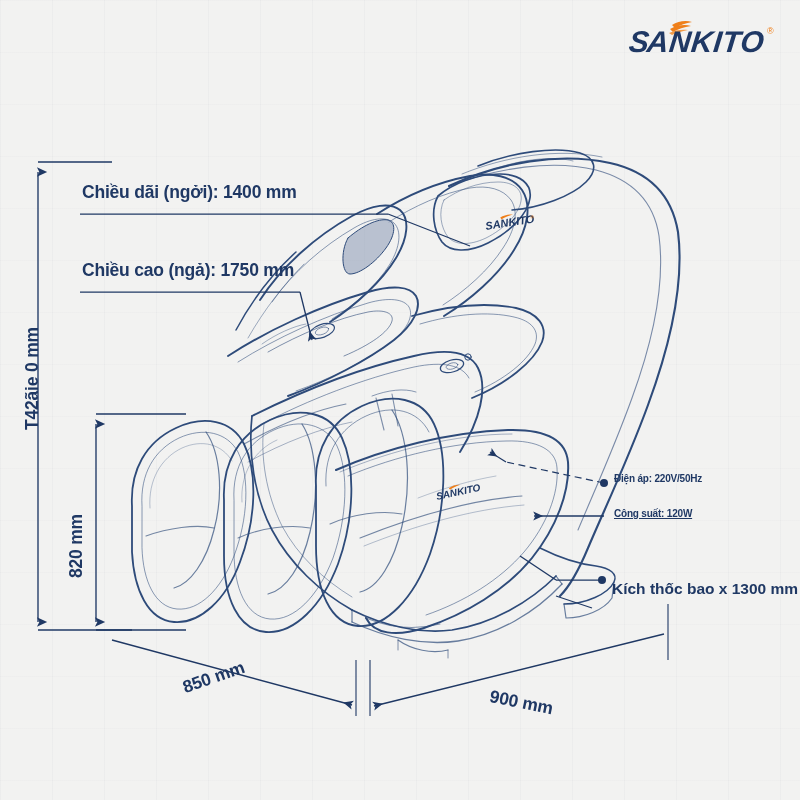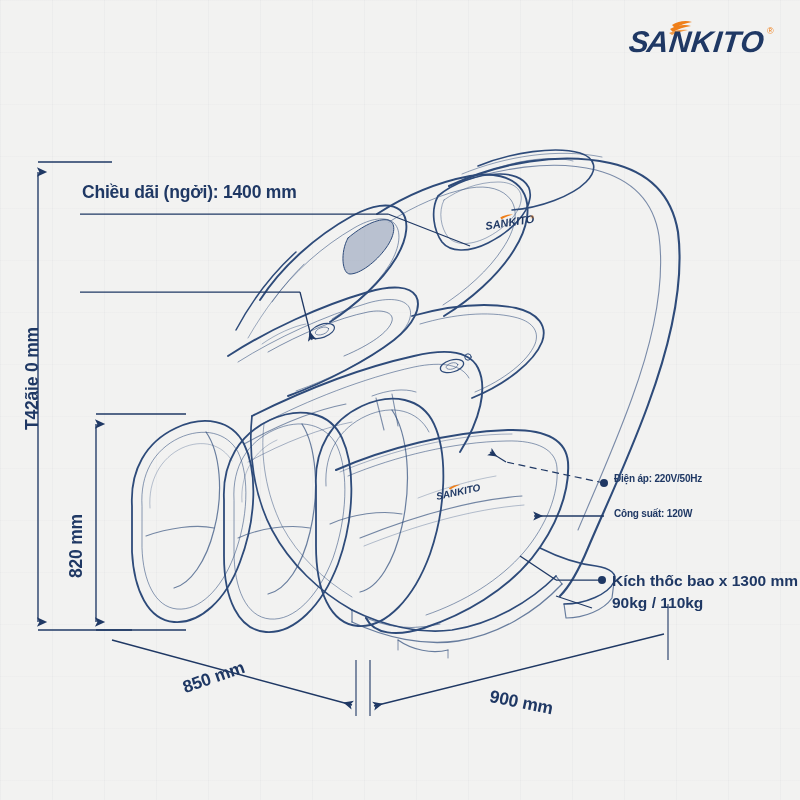--- a/index.html
+++ b/index.html
@@ -57,21 +57,21 @@
     transform: rotate(-90deg);
   }
   .label-850 {
     transform-origin: left top;
     transform: rotate(-19deg);
   }
   .label-900 {
     transform-origin: left top;
     transform: rotate(11.5deg);
   }
-  .spec-stack { position: absolute; }
+  .spec-stack { position: absolute; margin-top: 8px; }
   .spec-stack .line { color:#1f3864; font-weight:bold; font-size:15.5px; white-space:nowrap; line-height:1.42; }
 </style>
 </head>
 <body>
 
 <div id="stage">
 
   <div class="bg-grid"></div>
 
   <div class="brand">
@@ -273,28 +273,28 @@
 
       <circle cx="602" cy="580" r="4" fill="#1f3864" stroke="none"></circle>
       <line x1="600" y1="580" x2="556" y2="580" stroke-width="1.25"></line>
       <line x1="556" y1="580" x2="520" y2="556" stroke-width="1.25"></line>
       <line x1="592" y1="608" x2="556" y2="596" stroke-width="1.1"></line>
     </g>
   </svg>
 
   <div class="label label-lg" style="left:82px; top:182px;">Chiều dãi (ngởi): 1400 mm</div>
 
+  <div class="label label-lg" style="left:82px; top:260px;">Chiều cao (ngả): 1750 mm</div>
 
   <div class="label label-md" style="left:614px; top:473px;">Điện áp: 220V/50Hz</div>
 
-  <div class="label label-md" style="left:614px; top:508px;">Công suất: 120W</div>
+  <div class="label label-md" style="left:614px; top:508px;text-decoration:underline;">Công suất: 120W</div>
 
   <div class="spec-stack" style="left:612px; top:570px;">
     <div class="line">Kích thốc bao x 1300 mm</div>
-    <div class="line">90kg / 110kg</div>
   </div>
 
   <div class="label label-lg label-rot-v" style="left:22px; top:430px;">T42ãie 0 mm</div>
 
   <div class="label label-lg label-rot-v" style="left:66px; top:578px;">820 mm</div>
 
   <div class="label label-lg label-850" style="left:180px; top:678px;">850 mm</div>
 
   <div class="label label-lg label-900" style="left:492px; top:686px;">900 mm</div>
 

